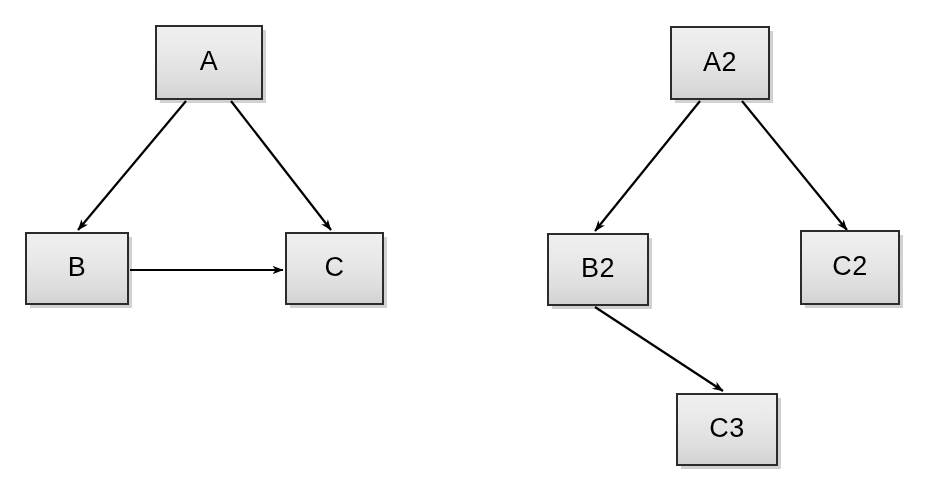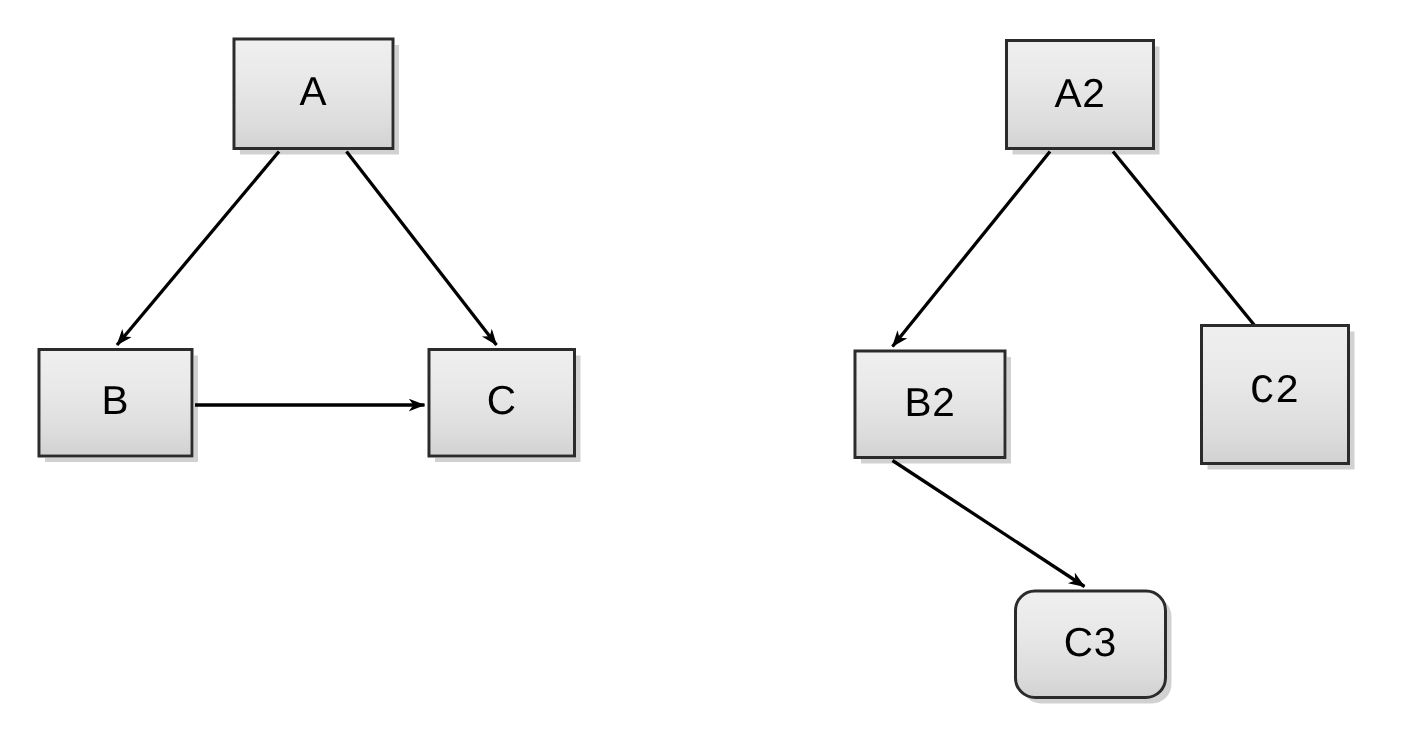--- a/index.html
+++ b/index.html
@@ -72,23 +72,23 @@
       </div>
       <div class="node" style="left: 25px; top: 232px; width: 104px; height: 73px;">
         <span class="node-label">B</span>
       </div>
       <div class="node" style="left: 285px; top: 232px; width: 99px; height: 73px;">
         <span class="node-label">C</span>
       </div>
       <div class="node" style="left: 670px; top: 26px; width: 100px; height: 74px; text-align: center;">
         <span class="node-label">A2</span>
       </div>
-      <div class="node" style="left: 569px; top: 233px; width: 102px; height: 73px;">
+      <div class="node" style="left: 547px; top: 233px; width: 102px; height: 73px;">
         <span class="node-label">B2</span>
       </div>
-      <div class="node" style="left: 800px; top: 216px; width: 100px; height: 94px; font-family: Liberation Mono, monospace;">
+      <div class="node" style="left: 800px; top: 230px; width: 100px; height: 75px;">
         <span class="node-label">C2</span>
       </div>
-      <div class="node" style="left: 676px; top: 393px; width: 102px; height: 73px; border-radius: 14px;">
+      <div class="node" style="left: 676px; top: 393px; width: 102px; height: 73px;">
         <span class="node-label">C3</span>
       </div>
     </div>
 </div>
 
 </body></html>

